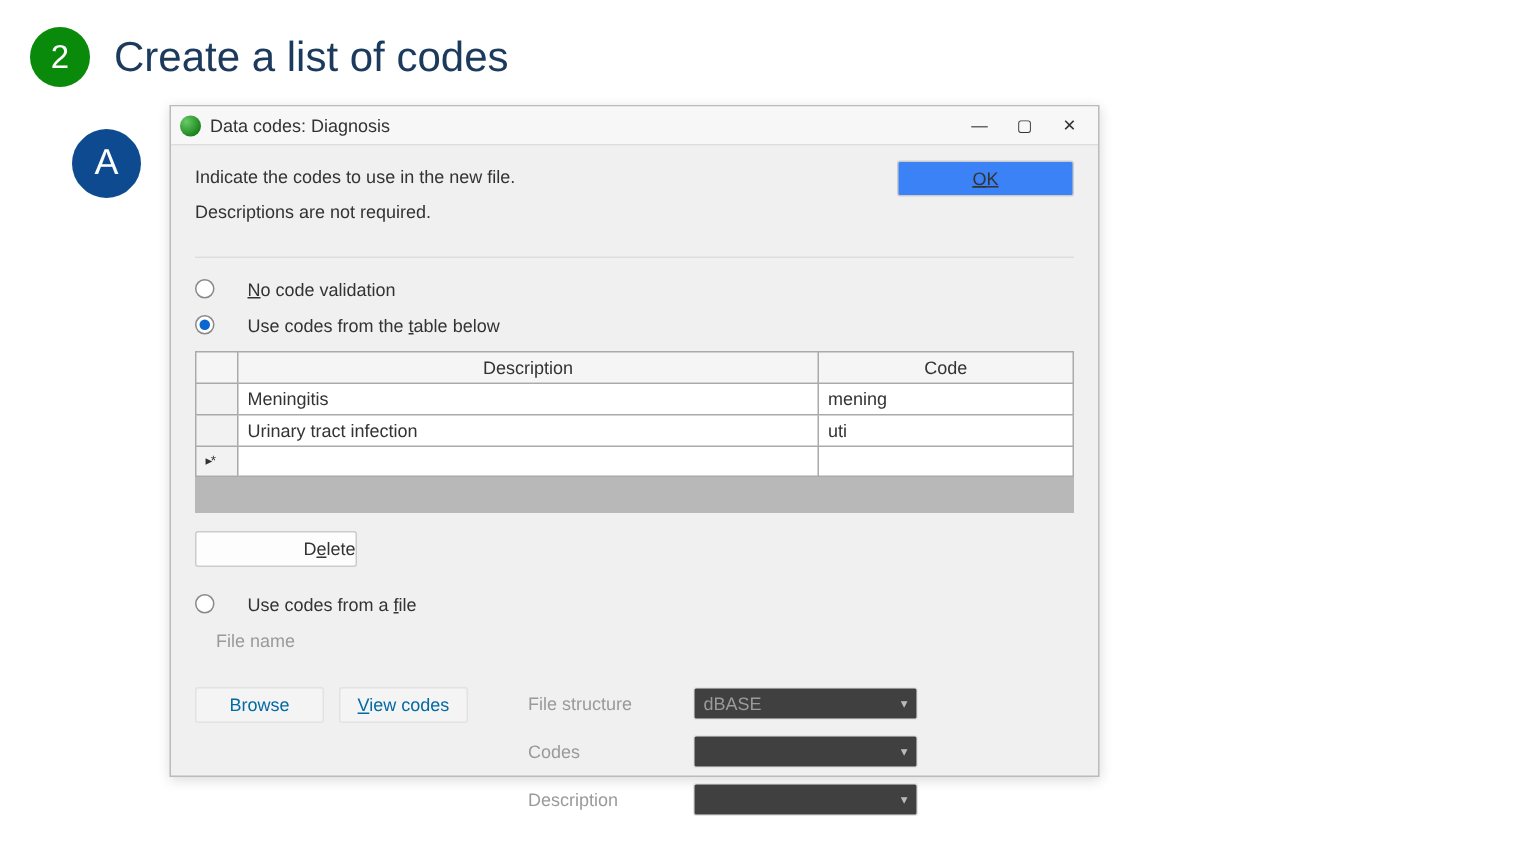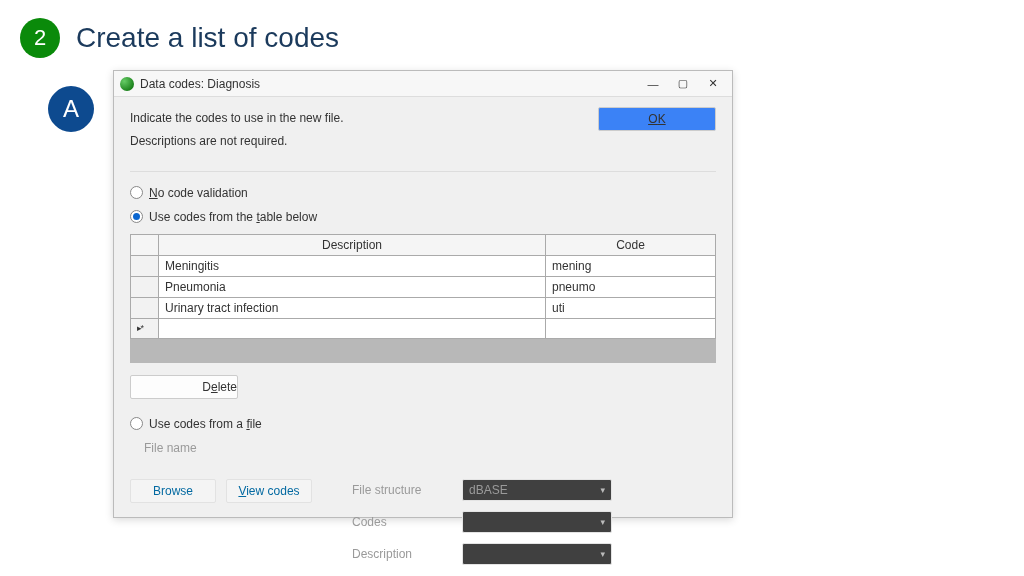--- a/index.html
+++ b/index.html
@@ -97,21 +97,21 @@
     border: 1px solid #ccc;
     border-radius: 2px;
     font-size: 12px;
     text-align: center;
     line-height: 22px;
     text-decoration: underline;
     text-decoration-style: solid;
     text-underline-offset: 1px;
   }
   .section { margin-top: 18px; border-top: 1px solid #ddd; padding-top: 14px; }
-  .radio-row { display: flex; align-items: center; gap: 6px; margin-bottom: 10px; }
+  .radio-row { display: flex; align-items: center; gap: 22px; margin-bottom: 10px; }
   .radio {
     width: 13px;
     height: 13px;
     border: 1px solid #888;
     border-radius: 50%;
     display: inline-flex;
     align-items: center;
     justify-content: center;
     background: #fff;
   }
@@ -239,25 +239,20 @@
             <th class="rowhdr"></th>
             <th>Description</th>
             <th style="width:170px">Code</th>
           </tr>
         </thead>
         <tbody>
           <tr>
             <td class="rowhdr"></td>
             <td>Meningitis</td>
             <td>mening</td>
-          </tr>
-          <tr>
-            <td class="rowhdr"></td>
-            <td>Pneumonia</td>
-            <td>pneumo</td>
           </tr>
           <tr>
             <td class="rowhdr"></td>
             <td>Urinary tract infection</td>
             <td>uti</td>
           </tr>
           <tr>
             <td class="rowhdr" style="font-size:9px;letter-spacing:-1px;">▸*</td>
             <td></td>
             <td></td>

